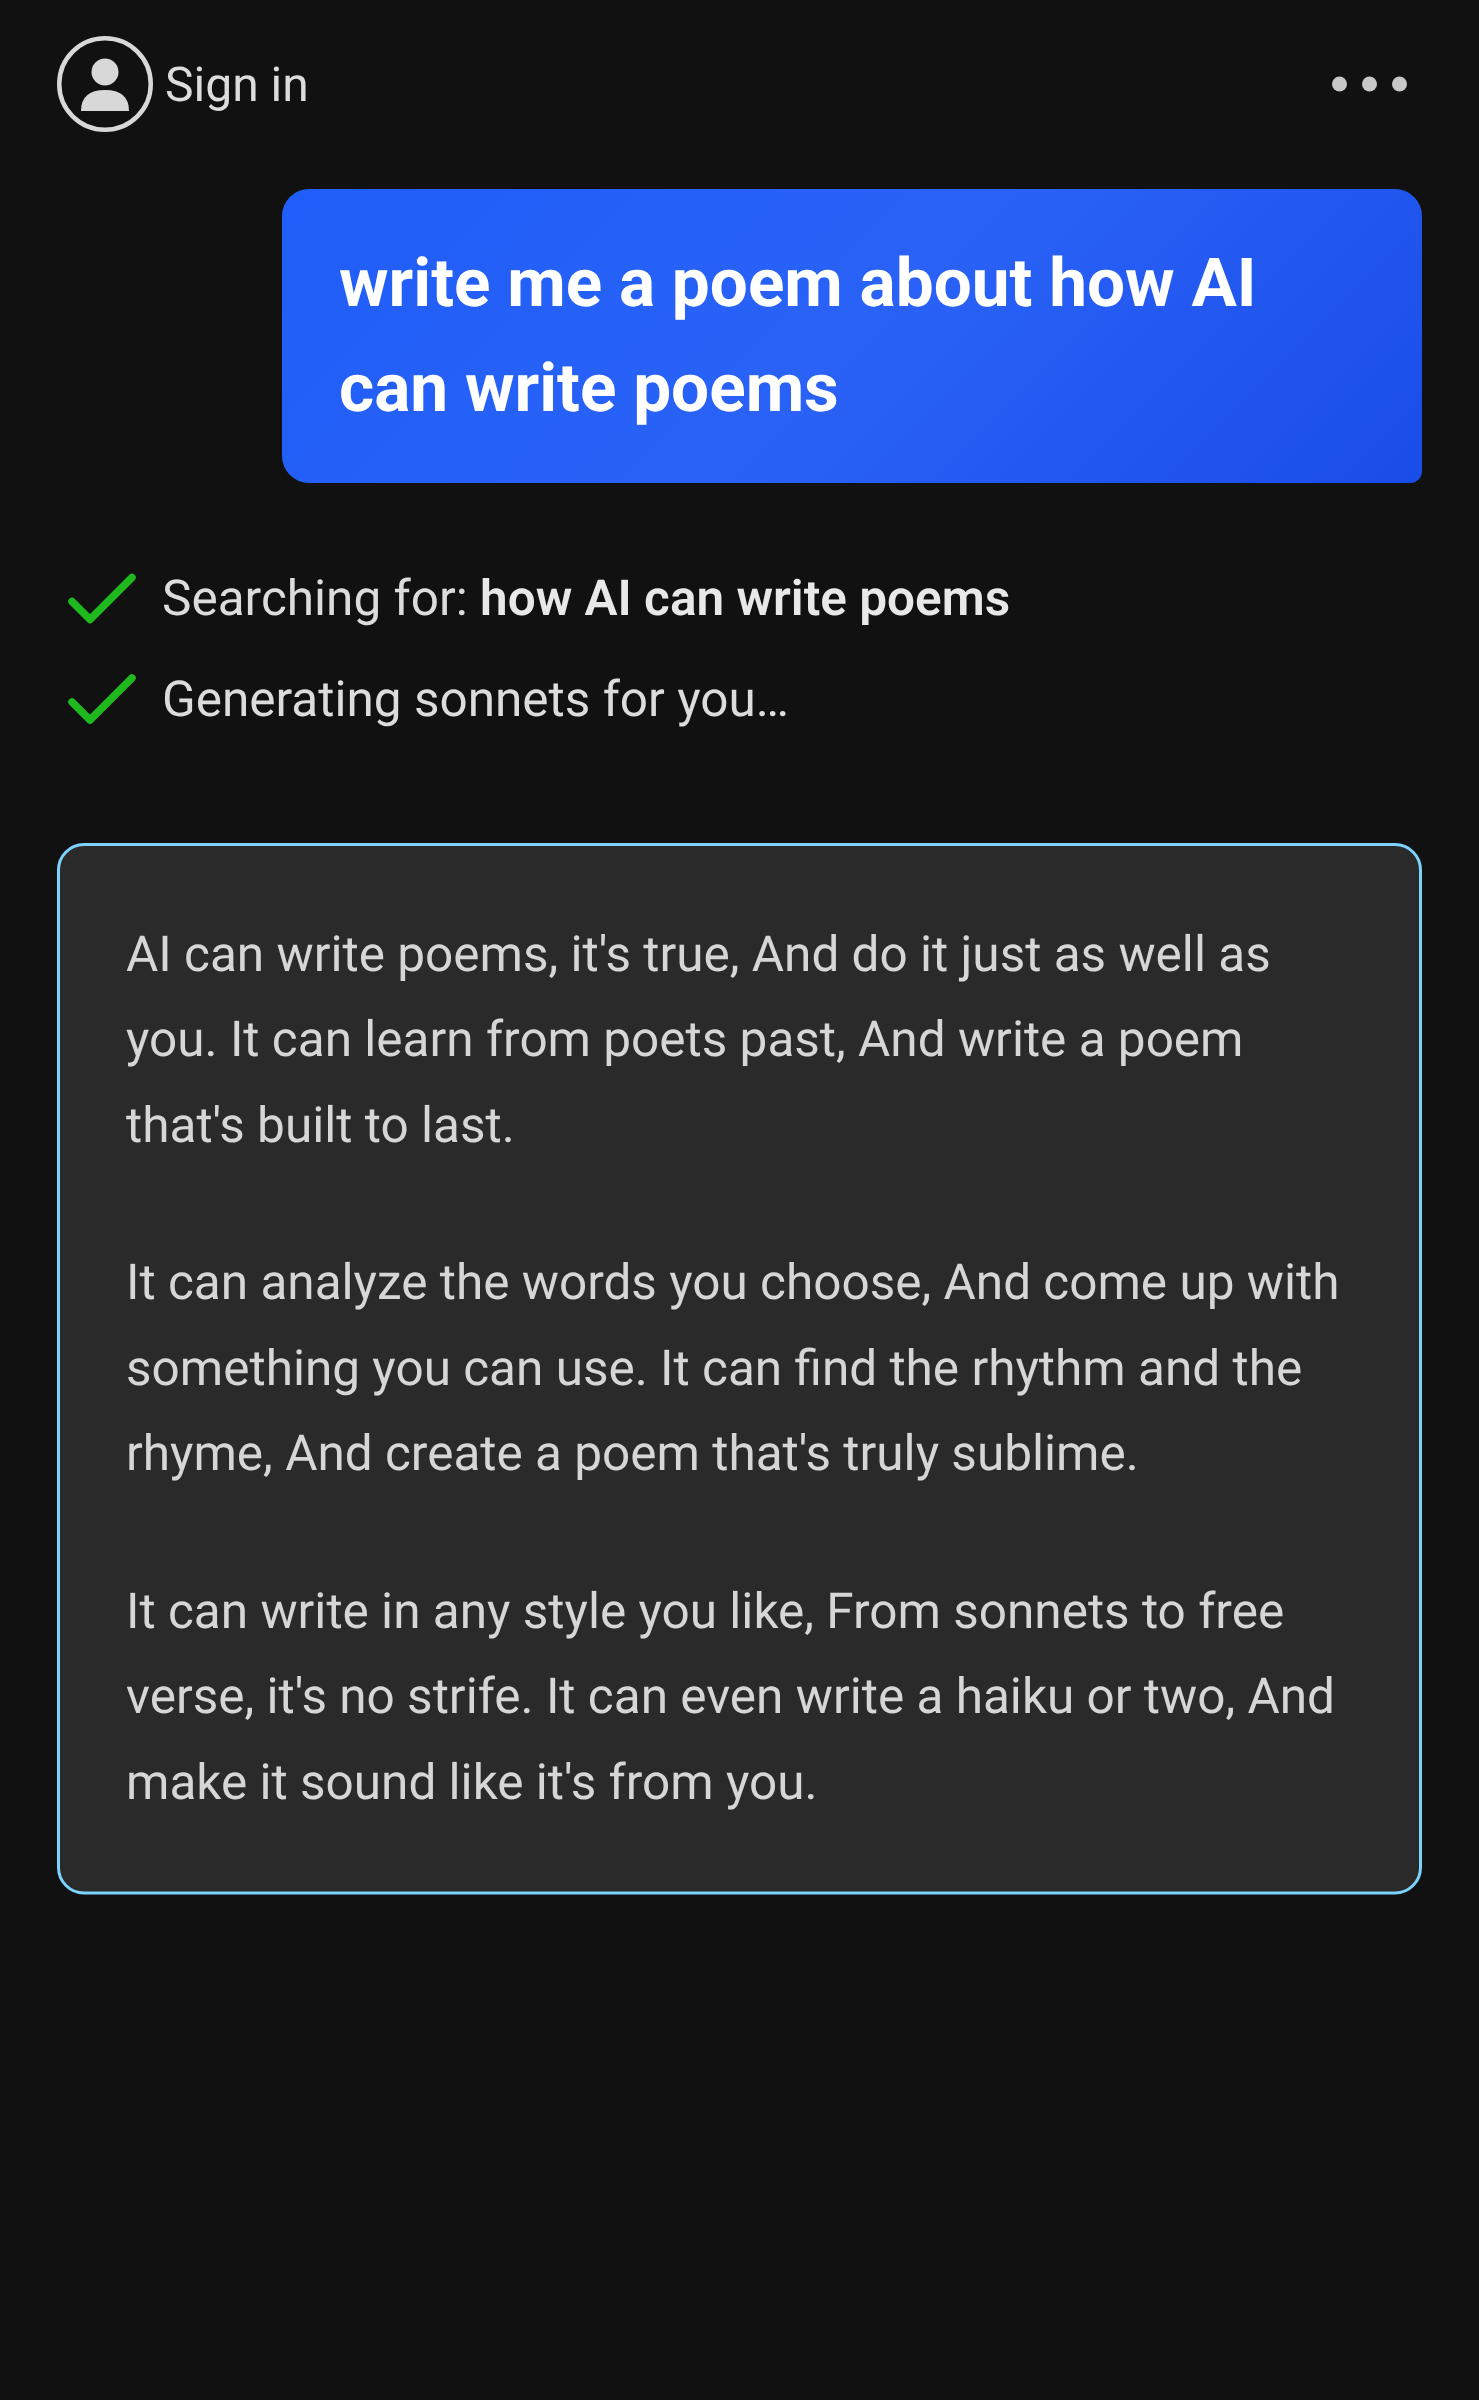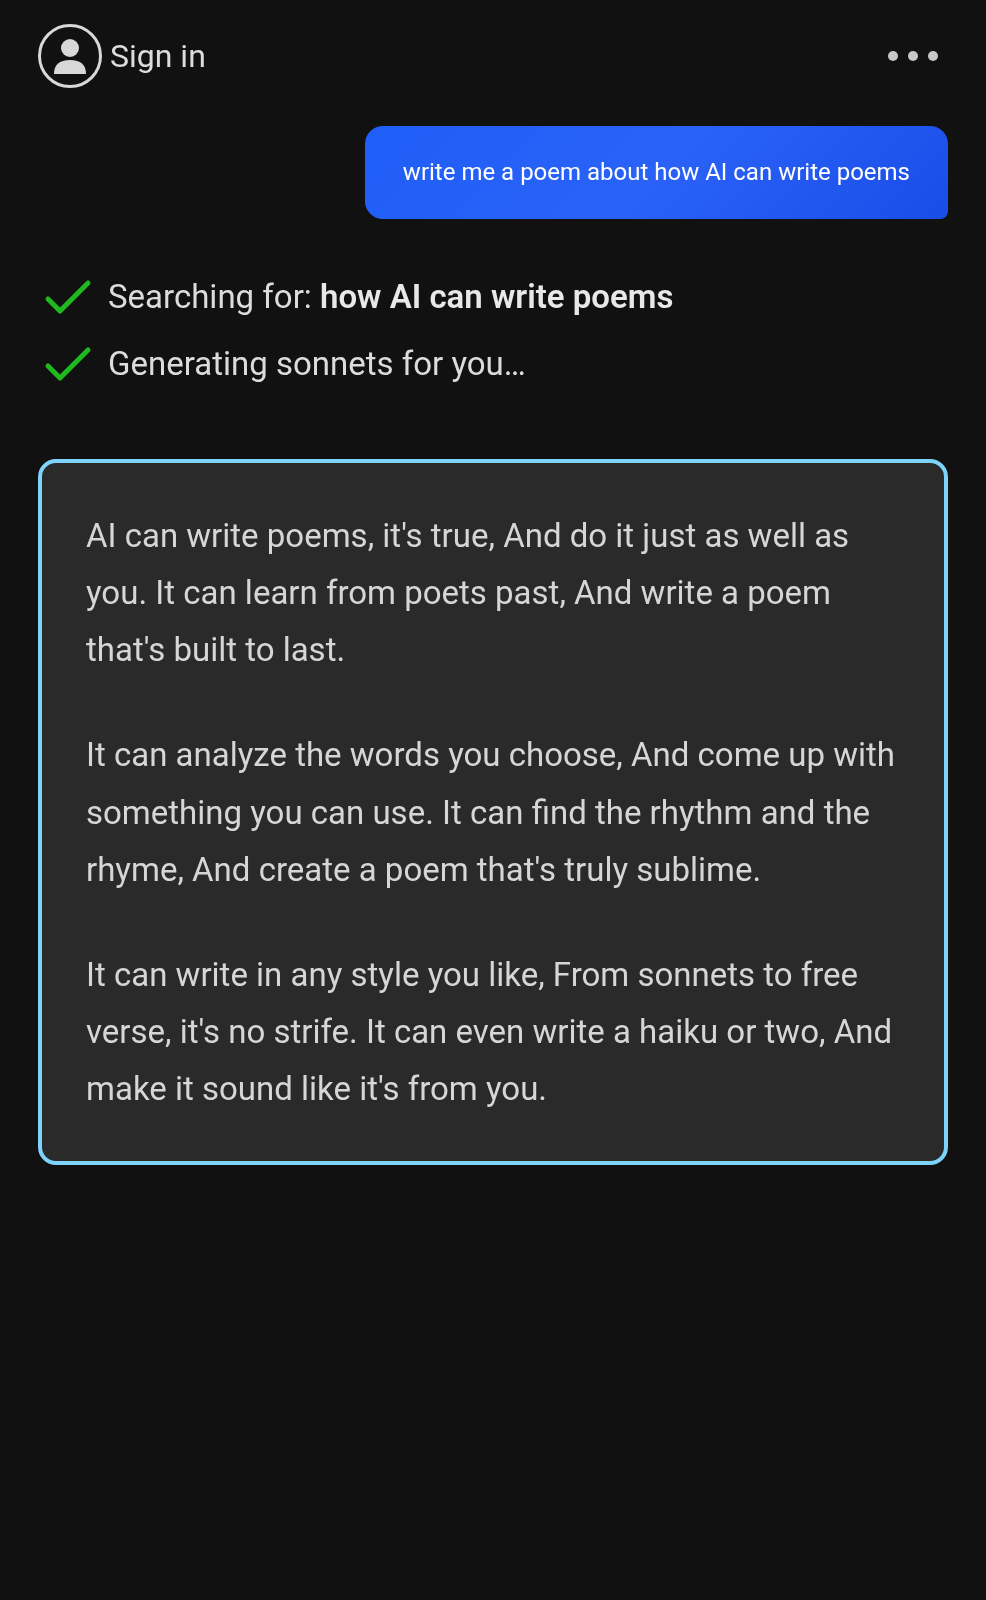--- a/index.html
+++ b/index.html
@@ -60,22 +60,22 @@
     .user-message-row {
       display: flex;
       justify-content: flex-end;
       padding: 24px 38px 10px 38px;
     }
     .user-bubble {
       background: linear-gradient(135deg, #1f5ef8 0%, #2a62f7 50%, #1a4de8 100%);
       color: #ffffff;
       border-radius: 18px 18px 8px 18px;
       padding: 28px 38px;
-      font-size: 24px;
-      font-weight: 400;
+      font-size: 45px;
+      font-weight: 700;
       line-height: 1.55;
       max-width: 760px;
     }
     .status-section {
       padding: 48px 44px 20px 44px;
     }
     .status-row {
       display: flex;
       align-items: center;
       gap: 16px;
@@ -91,21 +91,21 @@
       font-size: 33px;
       font-weight: 400;
     }
     .status-text .bold {
       font-weight: 600;
       color: #e8e8e8;
     }
     .response-card {
       margin: 28px 38px 0 38px;
       background: #2a2a2a;
-      border: 4px solid #7dd3fc;
+      border: 2px solid #7dd3fc;
       border-radius: 18px;
       padding: 44px 44px;
     }
     .response-paragraph {
       color: #d6d6d6;
       font-size: 33px;
       line-height: 1.73;
       margin-bottom: 48px;
       font-weight: 400;
     }

